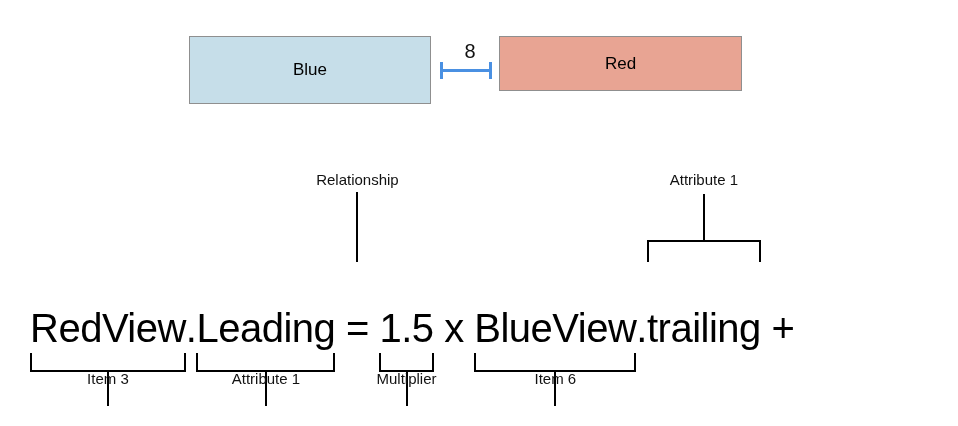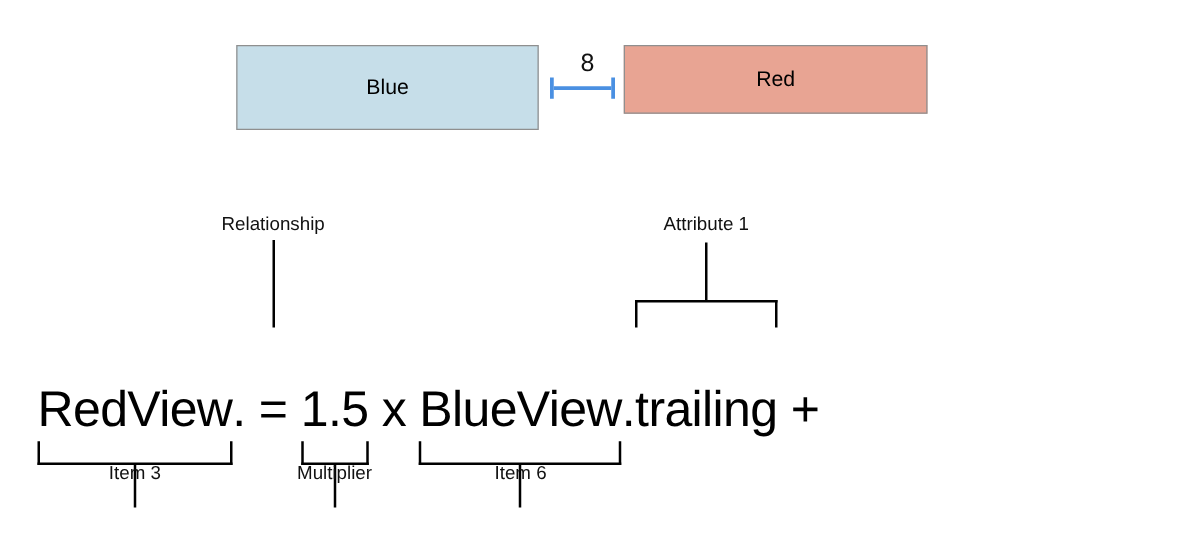--- a/index.html
+++ b/index.html
@@ -143,20 +143,29 @@
         <div class="stem stem-b"></div>
       </div>
       <div class="lbl lbl-bottom">Item 3</div>
     </div>
 
     <div class="seg">
       <div class="zone-top"></div>
       <div class="eq-text">.</div>
     </div>
 
+    <div class="seg">
+      <div class="zone-top"></div>
+      <div class="eq-text">Leading</div>
+      <div class="zone-bottom">
+        <div class="under-bracket"></div>
+        <div class="stem stem-b"></div>
+      </div>
+      <div class="lbl lbl-bottom">Attribute 1</div>
+    </div>
 
     <div class="seg">
       <div class="zone-top">
         <div class="stem stem-tall"></div>
       </div>
       <div class="eq-text"> = </div>
       <div class="lbl lbl-top">Relationship</div>
     </div>
 
     <div class="seg">

